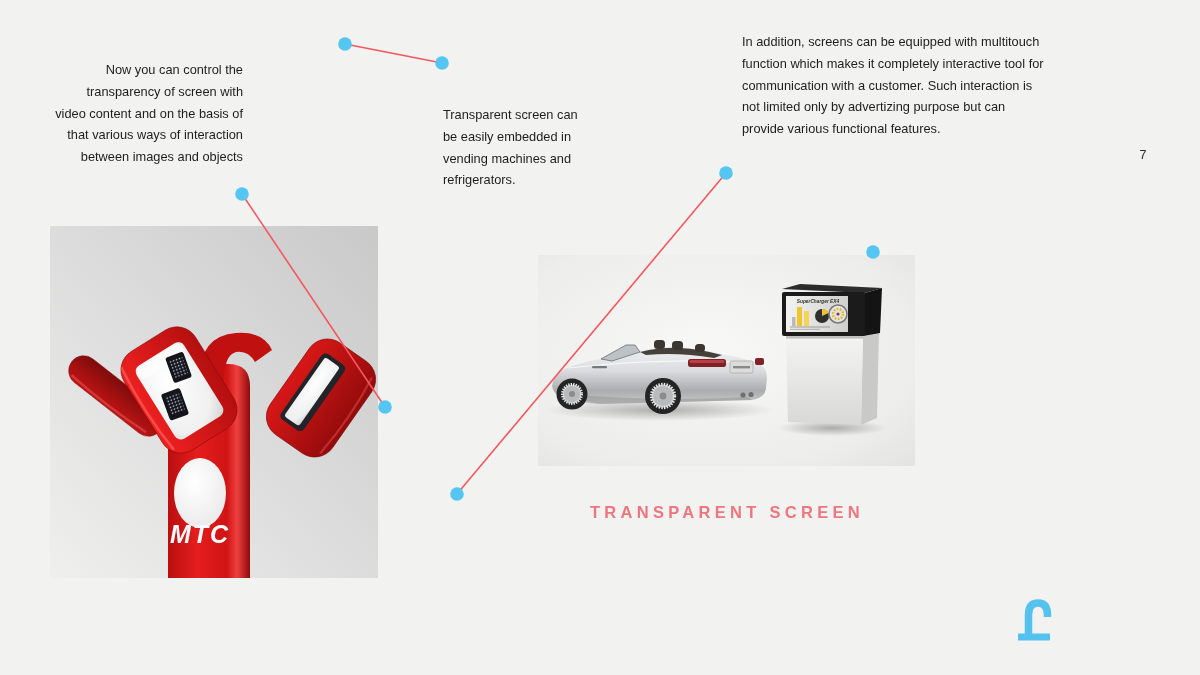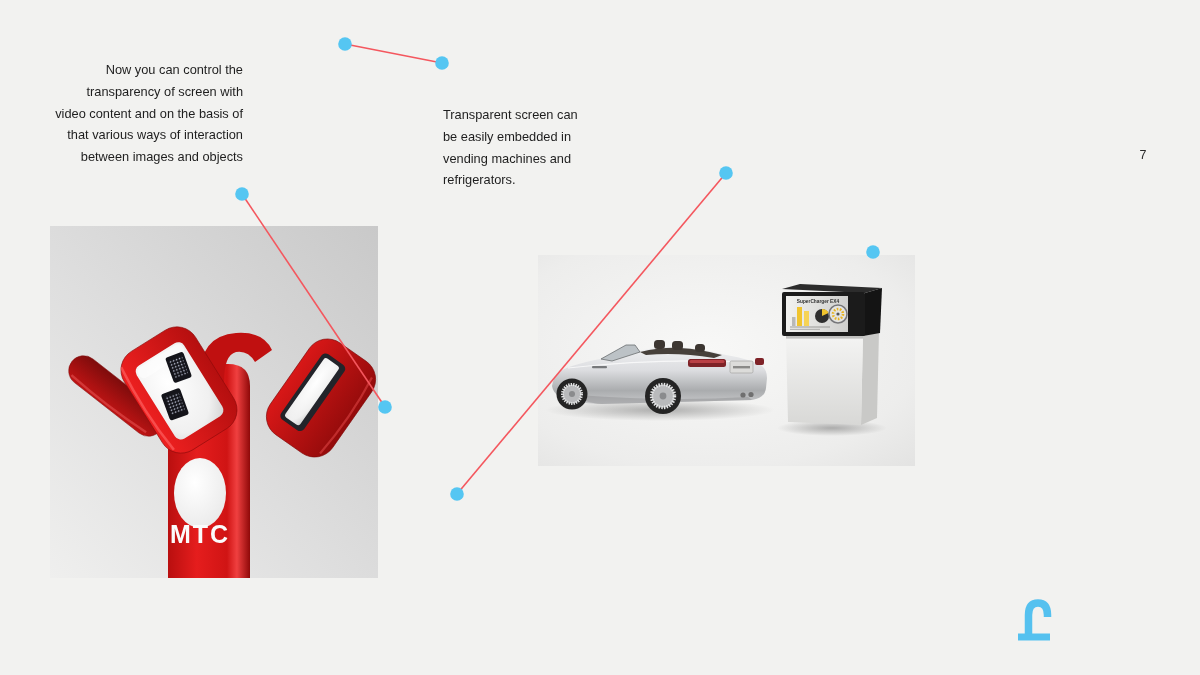--- a/index.html
+++ b/index.html
@@ -4,21 +4,21 @@
 <style>
   html,body{margin:0;padding:0;}
   body{width:1200px;height:675px;font-family:"Liberation Sans",sans-serif;}
   .slide{position:relative;width:1200px;height:675px;background:#f2f2f0;overflow:hidden;color:#1e1e1e;}
   .txt{position:absolute;font-size:12.8px;line-height:21.8px;white-space:pre-line;color:#1e1e1e;z-index:5;}
   .txt-control{right:957px;top:59px;width:260px;text-align:right;}
   .txt-embed{left:443px;top:104px;width:220px;text-align:left;}
   .txt-multitouch{left:742px;top:31px;width:330px;text-align:left;}
   .txt-objects{right:757px;top:534px;width:260px;text-align:right;}
   .page-num{position:absolute;left:1131px;top:148px;width:24px;text-align:center;font-size:12.5px;color:#2a2a2a;z-index:5;}
-  .img-wrap{position:absolute;z-index:1;}
+  .img-wrap{position:absolute;z-index:1;font-style:italic;}
   .kiosk-wrap{left:50px;top:226px;width:328px;height:352px;}
   .car-wrap{left:538px;top:255px;width:377px;height:211px;}
   .slide-title{position:absolute;left:538px;top:503px;width:378px;text-align:center;
     font-size:16.5px;font-weight:bold;letter-spacing:4.3px;color:#ee767e;z-index:4;}
   .overlay{position:absolute;left:0;top:0;width:1200px;height:675px;z-index:6;pointer-events:none;}
   .logo-wrap{position:absolute;left:1012px;top:596px;width:44px;height:48px;z-index:5;}
 </style>
 </head>
 <body>
 
@@ -26,20 +26,25 @@
 
   <div class="txt txt-control">Now you can control the
 transparency of screen with
 video content and on the basis of
 that various ways of interaction
 between images and objects</div>
   <div class="txt txt-embed">Transparent screen can
 be easily embedded in
 vending machines and
 refrigerators.</div>
+  <div class="txt txt-multitouch">In addition, screens can be equipped with multitouch
+function which makes it completely interactive tool for
+communication with a customer. Such interaction is
+not limited only by advertizing purpose but can
+provide various functional features.</div>
   <div class="page-num">7</div>
 
   <div class="img-wrap kiosk-wrap">
     <svg width="328" height="352" viewBox="0 0 328 352">
       <defs>
         <linearGradient id="kbg" x1="1" y1="0" x2="0" y2="1">
           <stop offset="0" stop-color="#c9c9c9"></stop>
             <stop offset="0.55" stop-color="#dedede"></stop>
             <stop offset="1" stop-color="#efefee"></stop>
         </linearGradient>
@@ -194,20 +199,21 @@
         <circle cx="284" cy="61" r="7" fill="#2f2f2f"></circle>
         <path d="M 284 61 L 284 54 A 7 7 0 0 1 290.5 58 Z" fill="#f0c42e"></path>
         <circle cx="300" cy="59" r="9" fill="#e4e4e2" stroke="#77777a" stroke-width="1.5"></circle>
         <circle cx="300" cy="59" r="5" fill="none" stroke="#e8b423" stroke-width="2.6" stroke-dasharray="1.6 1.5"></circle>
         <circle cx="300" cy="59" r="1.6" fill="#555555"></circle>
         <rect x="248" y="81" width="77" height="2.6" fill="#9f9f9d" opacity="0.6"></rect>
       </g>
     </svg>
   </div>
 
+  <div class="slide-title">TRANSPARENT SCREEN</div>
 
   <svg class="overlay" viewBox="0 0 1200 675">
     <line x1="345" y1="44" x2="442" y2="63" stroke="#f4575e" stroke-width="1.6"></line>
     <line x1="242" y1="194" x2="385" y2="407" stroke="#f4575e" stroke-width="1.6"></line>
     <line x1="457" y1="494" x2="726" y2="173" stroke="#f4575e" stroke-width="1.6"></line>
     <circle cx="345" cy="44" r="6.8" fill="#55c6f2"></circle>
     <circle cx="442" cy="63" r="6.8" fill="#55c6f2"></circle>
     <circle cx="242" cy="194" r="6.8" fill="#55c6f2"></circle>
     <circle cx="385" cy="407" r="6.8" fill="#55c6f2"></circle>
     <circle cx="457" cy="494" r="6.8" fill="#55c6f2"></circle>

